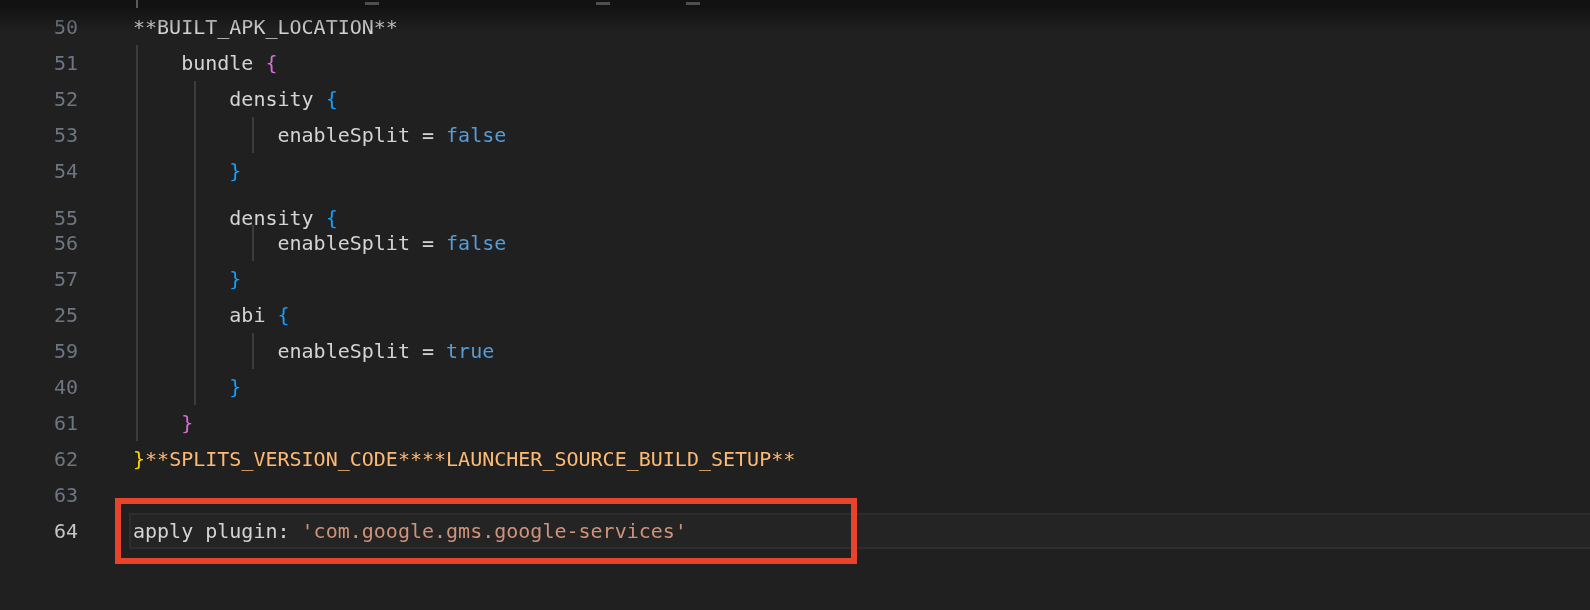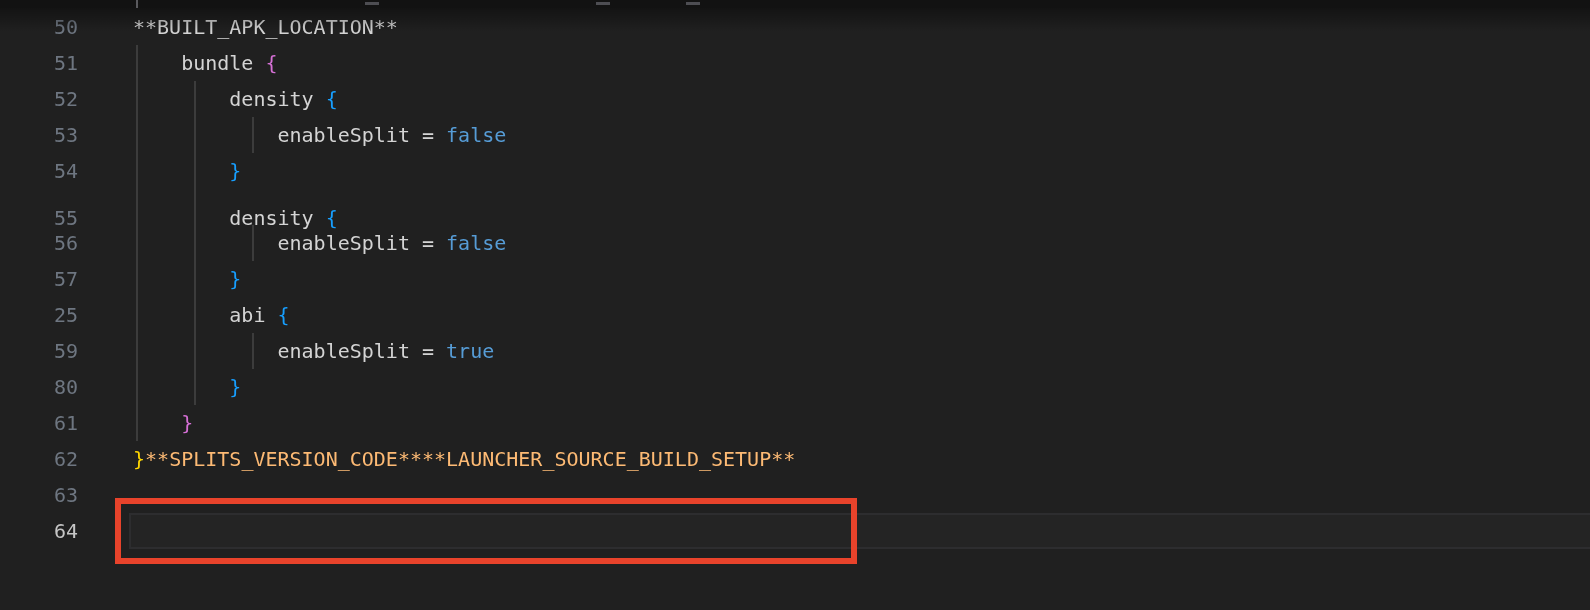--- a/index.html
+++ b/index.html
@@ -95,33 +95,34 @@
       </div>
       <div class="line" style="top: 297px;">
         <span class="num">25</span>
         <span class="code"><span style="color: rgb(212, 212, 212);">        abi </span><span style="color: rgb(23, 159, 255);">{</span></span>
       </div>
       <div class="line" style="top: 333px;">
         <span class="num">59</span>
         <span class="code"><span style="color: rgb(212, 212, 212);">            enableSplit = </span><span style="color: rgb(86, 156, 214);">true</span></span>
       </div>
       <div class="line" style="top: 369px;">
-        <span class="num">80</span>
+        <span class="num">40</span>
         <span class="code"><span style="color: rgb(23, 159, 255);">        }</span></span>
       </div>
       <div class="line" style="top: 405px;">
         <span class="num">61</span>
         <span class="code"><span style="color: rgb(214, 112, 214);">    }</span></span>
       </div>
       <div class="line" style="top: 441px;">
         <span class="num">62</span>
         <span class="code"><span style="color: rgb(255, 215, 0);">}</span><span style="color: #fdba74;">**SPLITS_VERSION_CODE****LAUNCHER_SOURCE_BUILD_SETUP**</span></span>
       </div>
       <div class="line" style="top: 477px;">
         <span class="num">63</span>
         <span class="code"></span>
       </div>
       <div class="line" style="top: 513px; text-decoration: underline;">
         <span class="num active">64</span>
+        <span class="code"><span style="color: rgb(212, 212, 212);">apply plugin: </span><span style="color: rgb(206, 145, 120);">'com.google.gms.google-services'</span></span>
       </div>
     </div>
   <div id="red-box" class="red-box" style="left: 115px; top: 498px; width: 742px; height: 66px; border-color: rgb(232, 67, 43);"></div>
 </div>
 
 </body></html>

